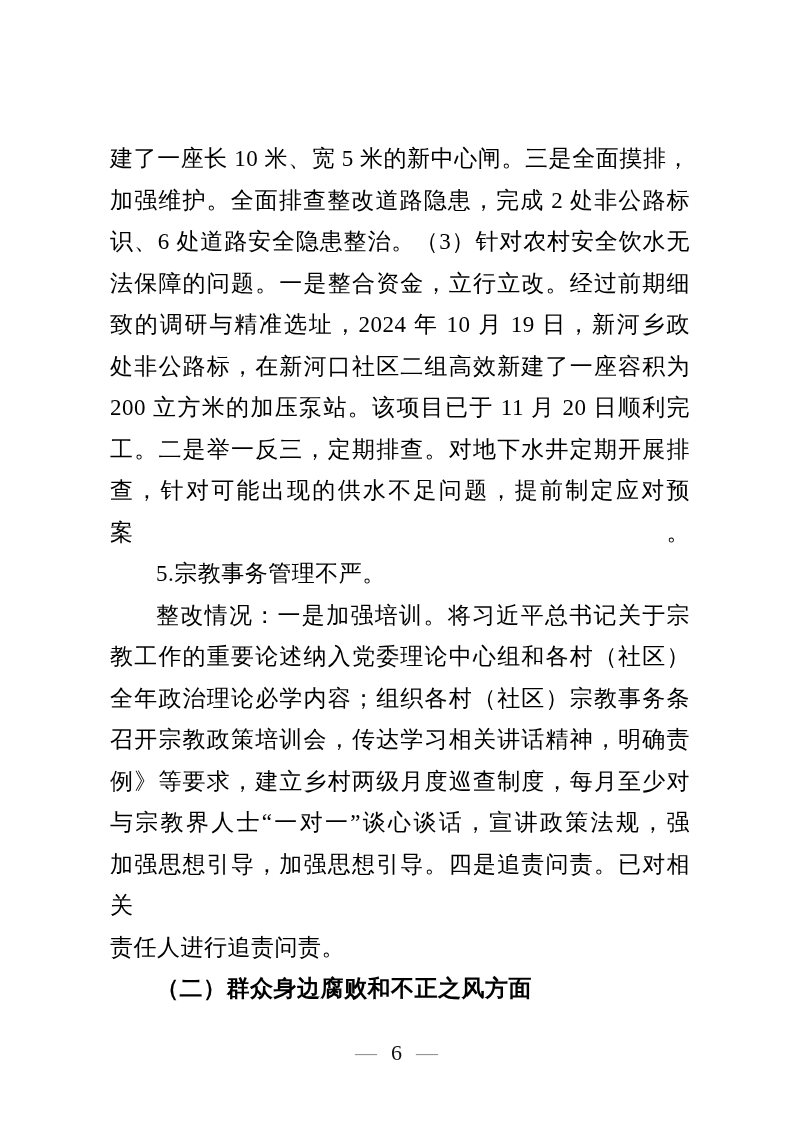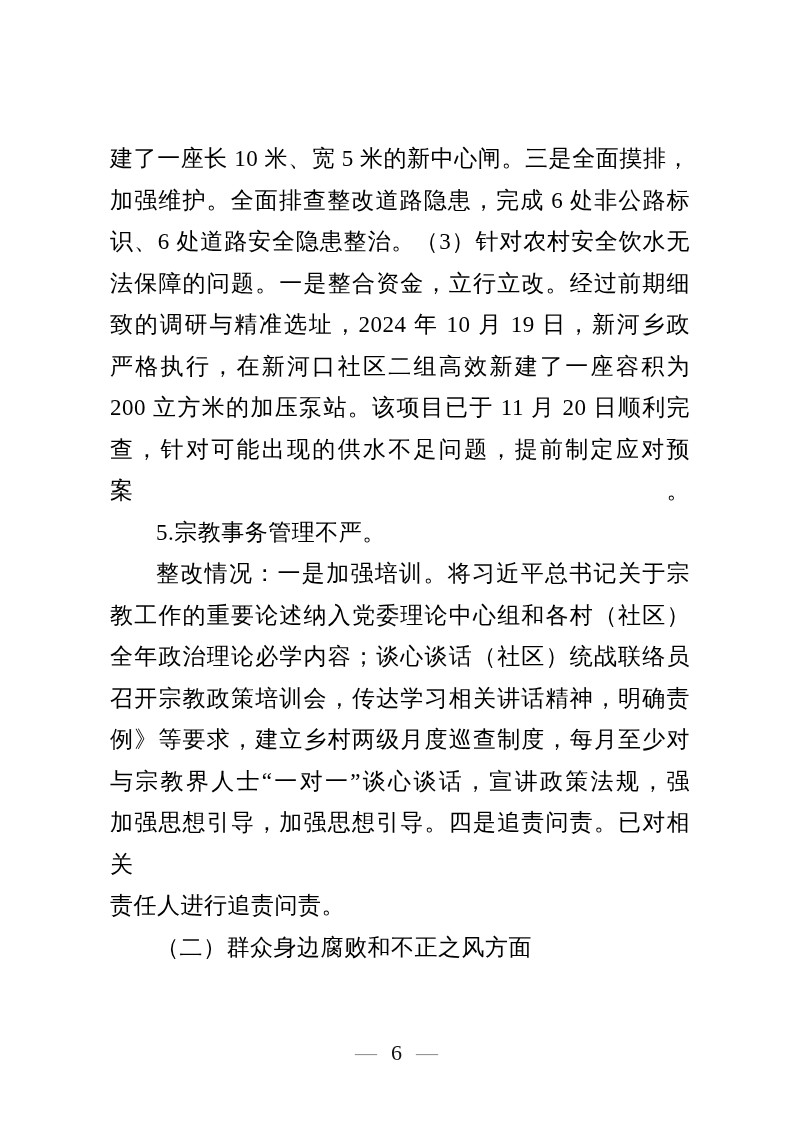--- a/index.html
+++ b/index.html
@@ -31,21 +31,21 @@
     white-space: normal;
   }
   .line.no-fill {
     text-align: right;
     text-align-last: left;
   }
   .line.indent {
     padding-left: 46px;
   }
   .line.bold {
-    font-weight: 400;
+    font-weight: 700;
   }
   .footer {
     position: absolute;
     left: 0;
     top: 1038px;
     width: 100%;
     text-align: center;
     font-size: 22px;
     line-height: 30px;
     color: #000000;
@@ -59,31 +59,32 @@
     margin: 0 14px;
     color: #111111;
   }
 </style>
 </head>
 <body>
 
 <div class="page">
   <div class="text-block">
       <div class="line">建了一座长 10 米、宽 5 米的新中心闸。三是全面摸排，</div>
-      <div class="line">加强维护。全面排查整改道路隐患，完成 6 处非公路标</div>
+      <div class="line">加强维护。全面排查整改道路隐患，完成 2 处非公路标</div>
       <div class="line">识、6 处道路安全隐患整治。（3）针对农村安全饮水无</div>
       <div class="line">法保障的问题。一是整合资金，立行立改。经过前期细</div>
       <div class="line">致的调研与精准选址，2024 年 10 月 19 日，新河乡政</div>
-      <div class="line">严格执行，在新河口社区二组高效新建了一座容积为</div>
+      <div class="line">处非公路标，在新河口社区二组高效新建了一座容积为</div>
       <div class="line">200 立方米的加压泵站。该项目已于 11 月 20 日顺利完</div>
+      <div class="line">工。二是举一反三，定期排查。对地下水井定期开展排</div>
       <div class="line">查，针对可能出现的供水不足问题，提前制定应对预案。</div>
       <div class="line indent no-fill">5.宗教事务管理不严。</div>
       <div class="line indent">整改情况：一是加强培训。将习近平总书记关于宗</div>
       <div class="line">教工作的重要论述纳入党委理论中心组和各村（社区）</div>
-      <div class="line">全年政治理论必学内容；谈心谈话（社区）统战联络员</div>
+      <div class="line">全年政治理论必学内容；组织各村（社区）宗教事务条</div>
       <div class="line">召开宗教政策培训会，传达学习相关讲话精神，明确责</div>
       <div class="line">例》等要求，建立乡村两级月度巡查制度，每月至少对</div>
       <div class="line">与宗教界人士“一对一”谈心谈话，宣讲政策法规，强</div>
       <div class="line">加强思想引导，加强思想引导。四是追责问责。已对相关</div>
       <div class="line no-fill">责任人进行追责问责。</div>
       <div class="line indent no-fill bold">（二）群众身边腐败和不正之风方面</div>
     </div>
   <div class="footer">
     <span class="dash">—</span><span class="pagenum">6</span><span class="dash">—</span>
   </div>

